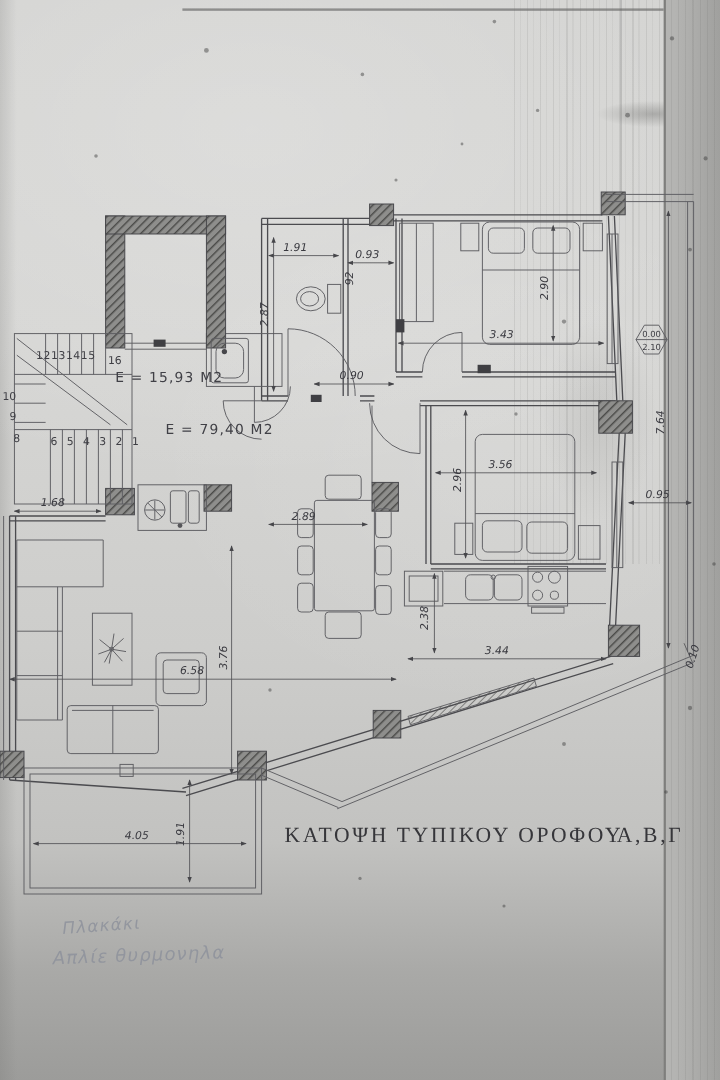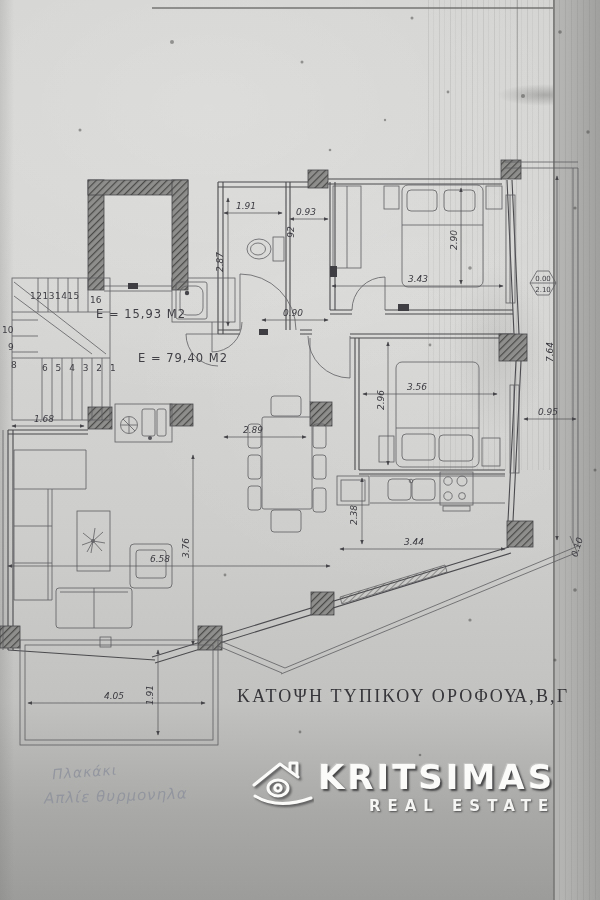--- a/index.html
+++ b/index.html
@@ -320,28 +320,13 @@
         <circle cx="575" cy="590" r="1.8"></circle>
         <circle cx="595" cy="470" r="1.5"></circle>
       <circle cx="448" cy="92" r="1.4"></circle>
         <circle cx="385" cy="120" r="1.2"></circle>
     </g>
   </svg>
 
   <div class="note note1">Πλακάκι</div>
   <div class="note note2">Απλίε θυρμονηλα</div>
 
-  <div class="logo">
-    <svg width="62" height="58" viewBox="0 0 62 58">
-      <g stroke="#fbfbfa" stroke-width="3" fill="none" stroke-linecap="round" stroke-linejoin="round" style="filter:drop-shadow(2px 2px 1px rgba(35,35,38,.6))">
-        <path d="M2,27 L28,6 L46,19"></path>
-        <path d="M38,12 V5 H45 V17"></path>
-        <ellipse cx="26" cy="30" rx="10" ry="8"></ellipse>
-        <circle cx="26" cy="30" r="3.2"></circle>
-        <path d="M3,38 Q26,52 59,40"></path>
-      </g>
-    </svg>
-    <div class="logo-text">
-      <div class="logo-brand">KRITSIMAS</div>
-      <div class="logo-tag">REAL ESTATE</div>
-    </div>
-  </div>
 </div>
 
 </body></html>

